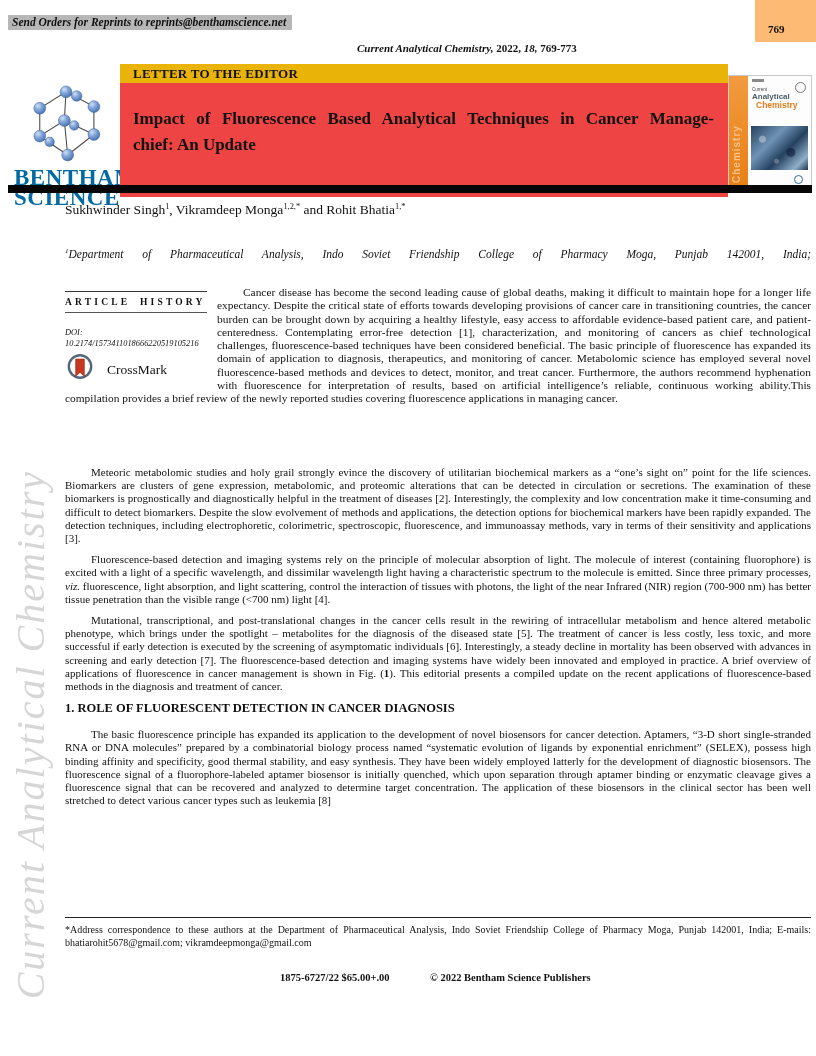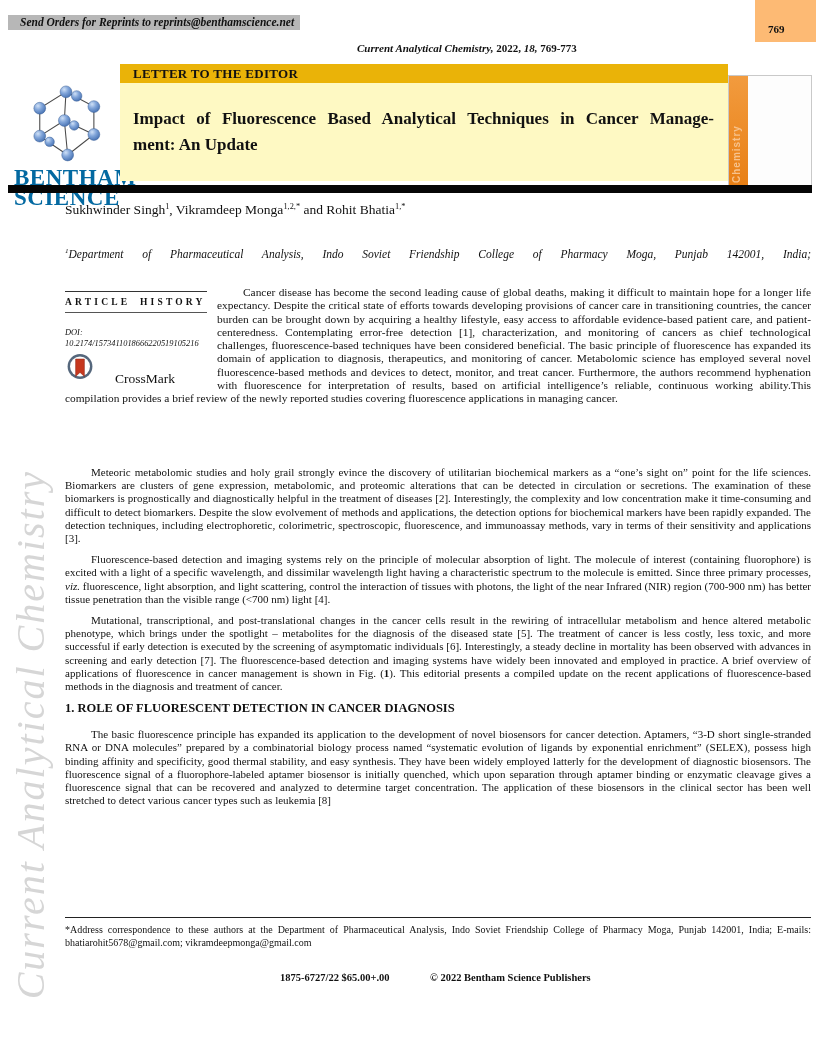--- a/index.html
+++ b/index.html
@@ -7,21 +7,21 @@
     width:816px; height:1056px; position:relative; overflow:hidden;
     background:#ffffff;
     font-family:"Liberation Serif", serif;
     color:#111;
   }
   sup { font-size:62%; line-height:0; vertical-align:super; }
 
   
   .reprints-bar {
     position:absolute; left:8px; top:15px;
-    background:#b7b7b7; padding:1px 6px 2px 12px;
+    background:#b7b7b7; padding:1px 6px 2px 4px;
     font-size:11.5px; font-weight:bold; font-style:italic;
   }
   .pagenum-box {
     position:absolute; left:755px; top:0; width:61px; height:42px;
     background:#fdba74; box-sizing:border-box; padding:23px 0 0 13px;
     font-size:11px; font-weight:bold;
   }
   .journal-ref {
     position:absolute; left:357px; top:42px;
     font-size:11px; font-weight:bold;
@@ -33,22 +33,22 @@
     font-family:Liberation Serif, serif;
     color:#0369a1; font-weight:bold; font-size:23px; line-height:20px;
     letter-spacing:0.5px; margin-top:2px;
   }
   .section-bar {
     position:absolute; left:120px; top:64px; width:608px; height:19px;
     background:#eab308; box-sizing:border-box; padding:2px 0 0 13px;
     font-size:13px; font-weight:bold; letter-spacing:0.3px;
   }
   .title-block {
-    position:absolute; left:120px; top:83px; width:608px; height:98px;
-    background:#fef9c3; box-sizing:border-box; padding:23px 14px 0 13px;
+    position:absolute; left:120px; top:83px; width:608px; height:114px;
+    background:#ef4444; box-sizing:border-box; padding:23px 14px 0 13px;
     font-size:17px; font-weight:bold; line-height:26px;
   }
   .title-line1 { display:block; text-align:justify; text-align-last:justify; }
   .title-line2 { display:block; }
 
   .cover {
     position:absolute; left:728px; top:75px; width:84px; height:113px;
     background:#fdfdfd; border:1px solid #c9c9c9; box-sizing:border-box; overflow:hidden;
   }
   .cover-spine {
@@ -93,21 +93,21 @@
   .affil-line2 { display:block; }
 
   
   .abstract-region { position:absolute; left:65px; top:286px; width:746px; }
   .history-box { float:left; width:142px; margin:3px 10px 2px 0; }
   .hb-rule { border-top:1.3px solid #333; margin:2px 0 5px 0; }
   .hb-heading { font-size:9.5px; font-weight:bold; letter-spacing:3.2px; word-spacing:4px; }
   .hb-rule2 { border-top:1px solid #555; margin:5px 0 6px 0; }
   .hb-dates { font-size:8.8px; line-height:11.5px; }
   .hb-doi { font-size:8.4px; font-style:italic; line-height:11px; margin-top:14px; white-space:nowrap; }
-  .crossmark { display:flex; align-items:flex-end; gap:20px; margin-top:4px; }
+  .crossmark { display:flex; align-items:center; gap:12px; margin-top:4px; }
   .crossmark-label { font-size:13.5px; color:#111; }
   .abstract-text {
     margin:0; font-size:11.4px; line-height:13.3px; text-align:justify; text-indent:26px;
   }
 
   
   .body-flow { position:absolute; left:65px; top:466px; width:746px; }
   .body-flow p {
     margin:0 0 8px 0; font-size:11px; line-height:13.2px;
     text-align:justify; text-indent:26px;
@@ -171,26 +171,37 @@
   </span>
   <div class="publisher-name">
     <span>BENTHAM</span><br>
     <span>SCIENCE</span>
   </div>
 </div>
 
 <div class="section-bar">LETTER TO THE EDITOR</div>
 <div class="title-block">
   <span class="title-line1">Impact of Fluorescence Based Analytical Techniques in Cancer Manage-</span>
-  <span class="title-line2">ment: An Update</span>
+  <span class="title-line2">chief: An Update</span>
 </div>
 
 <div class="cover">
   <div class="cover-spine">
     <div class="cover-spine-text">Chemistry</div>
+  </div>
+  <div class="cover-main">
+    <div class="cover-vol-mark"></div>
+    <div class="cover-ring"></div>
+    <div class="cover-title">
+      <span class="t-small">Current</span>
+      <span class="t-mid">Analytical</span>
+      <span class="t-accent">Chemistry</span>
+    </div>
+    <div class="cover-image"></div>
+    <div class="cover-bottom-glyph"></div>
   </div>
 </div>
 
 <div class="header-divider"></div>
 
 <div class="authors-line">Sukhwinder Singh<sup>1</sup>, Vikramdeep Monga<sup>1,2,*</sup> and Rohit Bhatia<sup>1,*</sup></div>
 <div class="affiliations">
   <span class="affil-line1"><sup>1</sup>Department of Pharmaceutical Analysis, Indo Soviet Friendship College of Pharmacy Moga, Punjab 142001, India;</span>
 </div>
 

